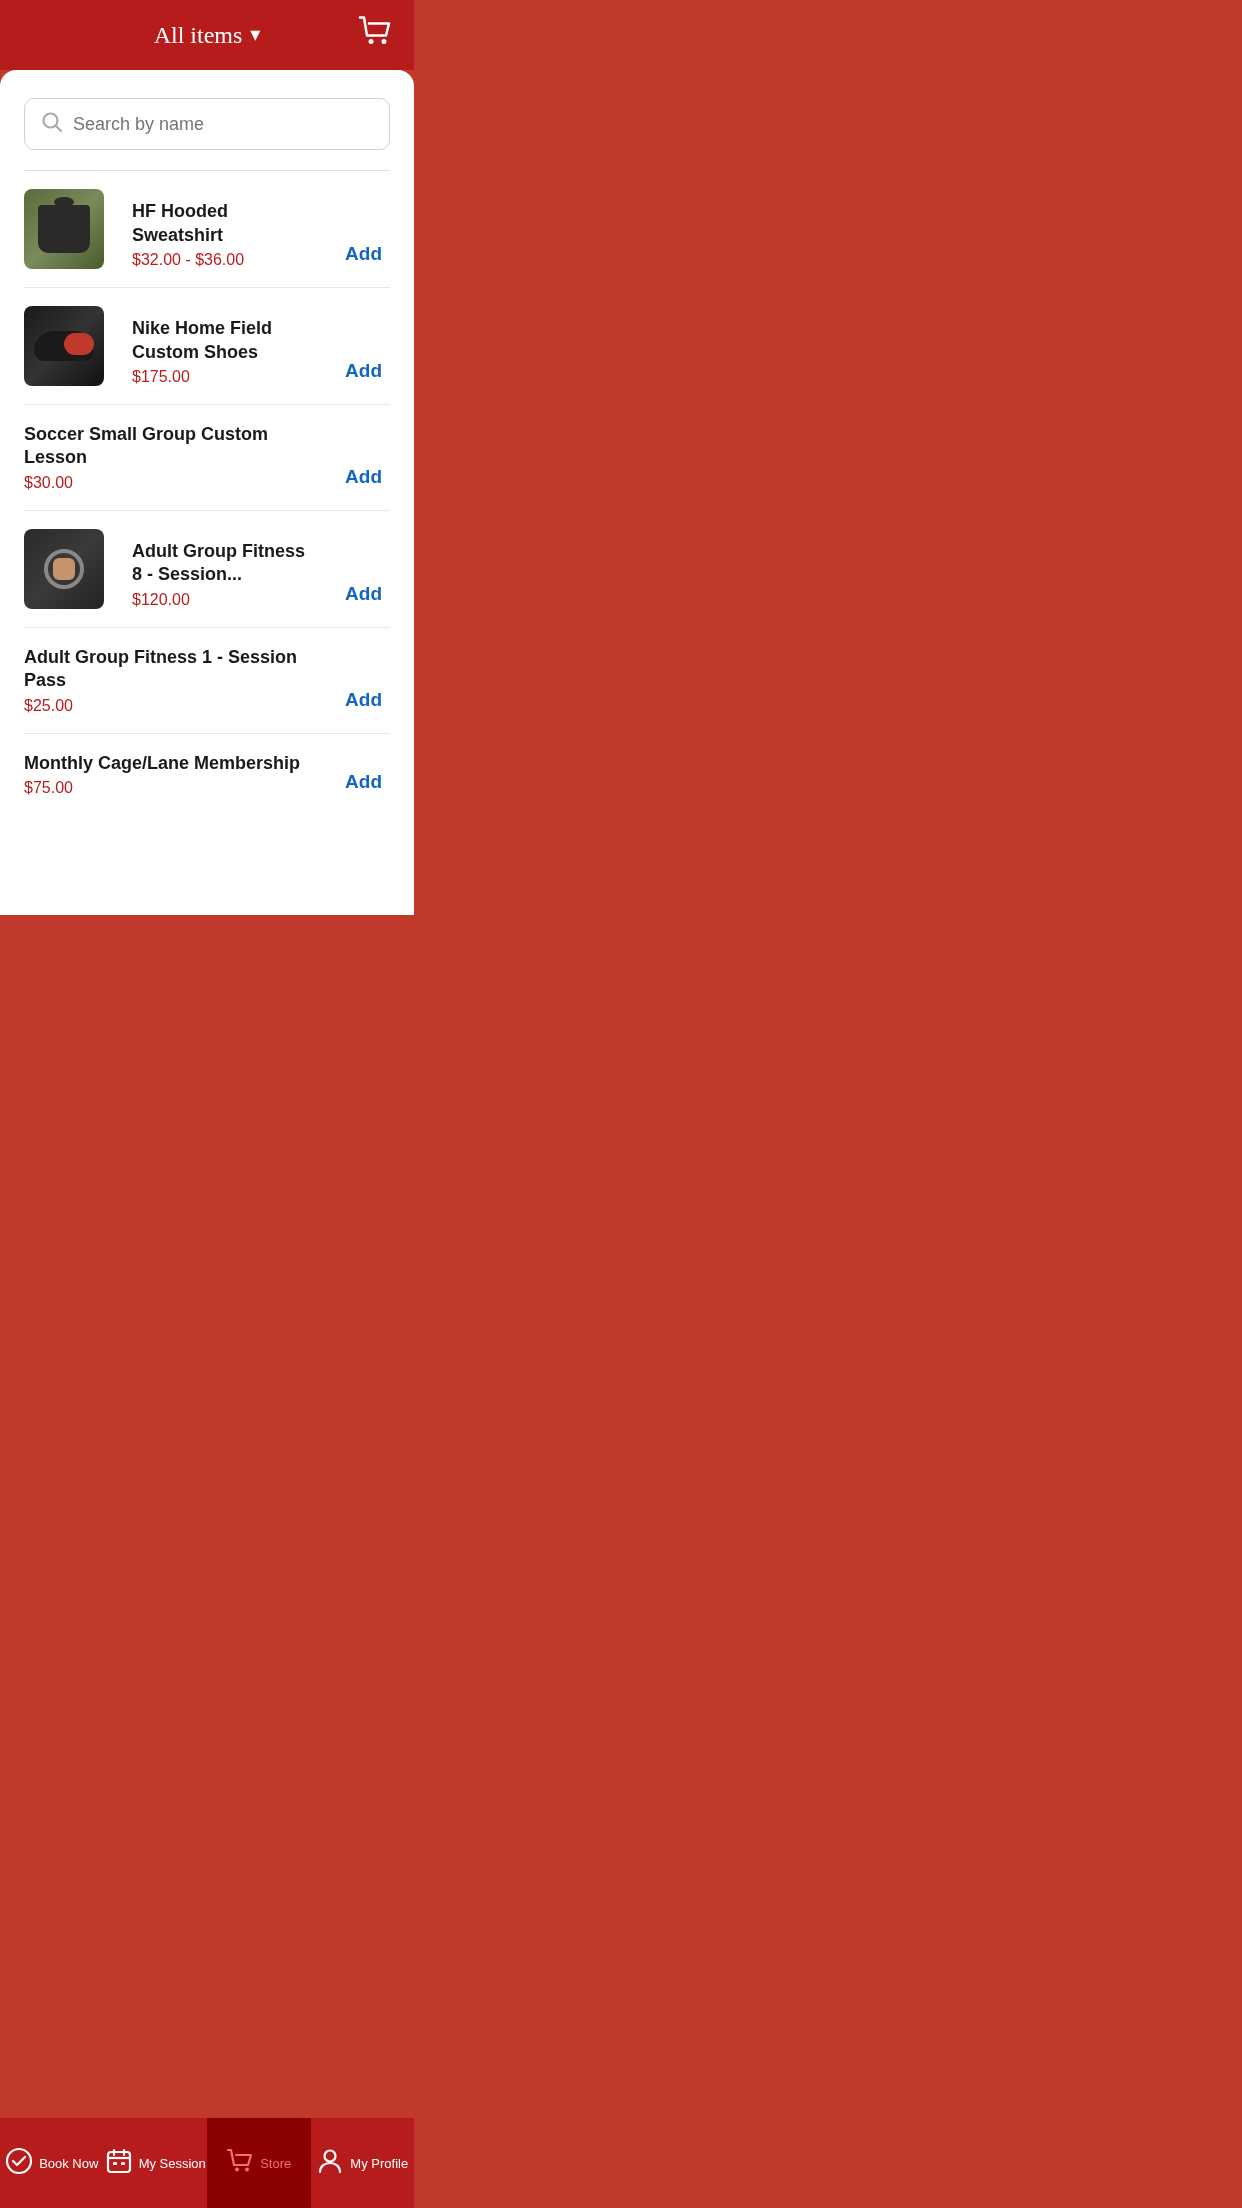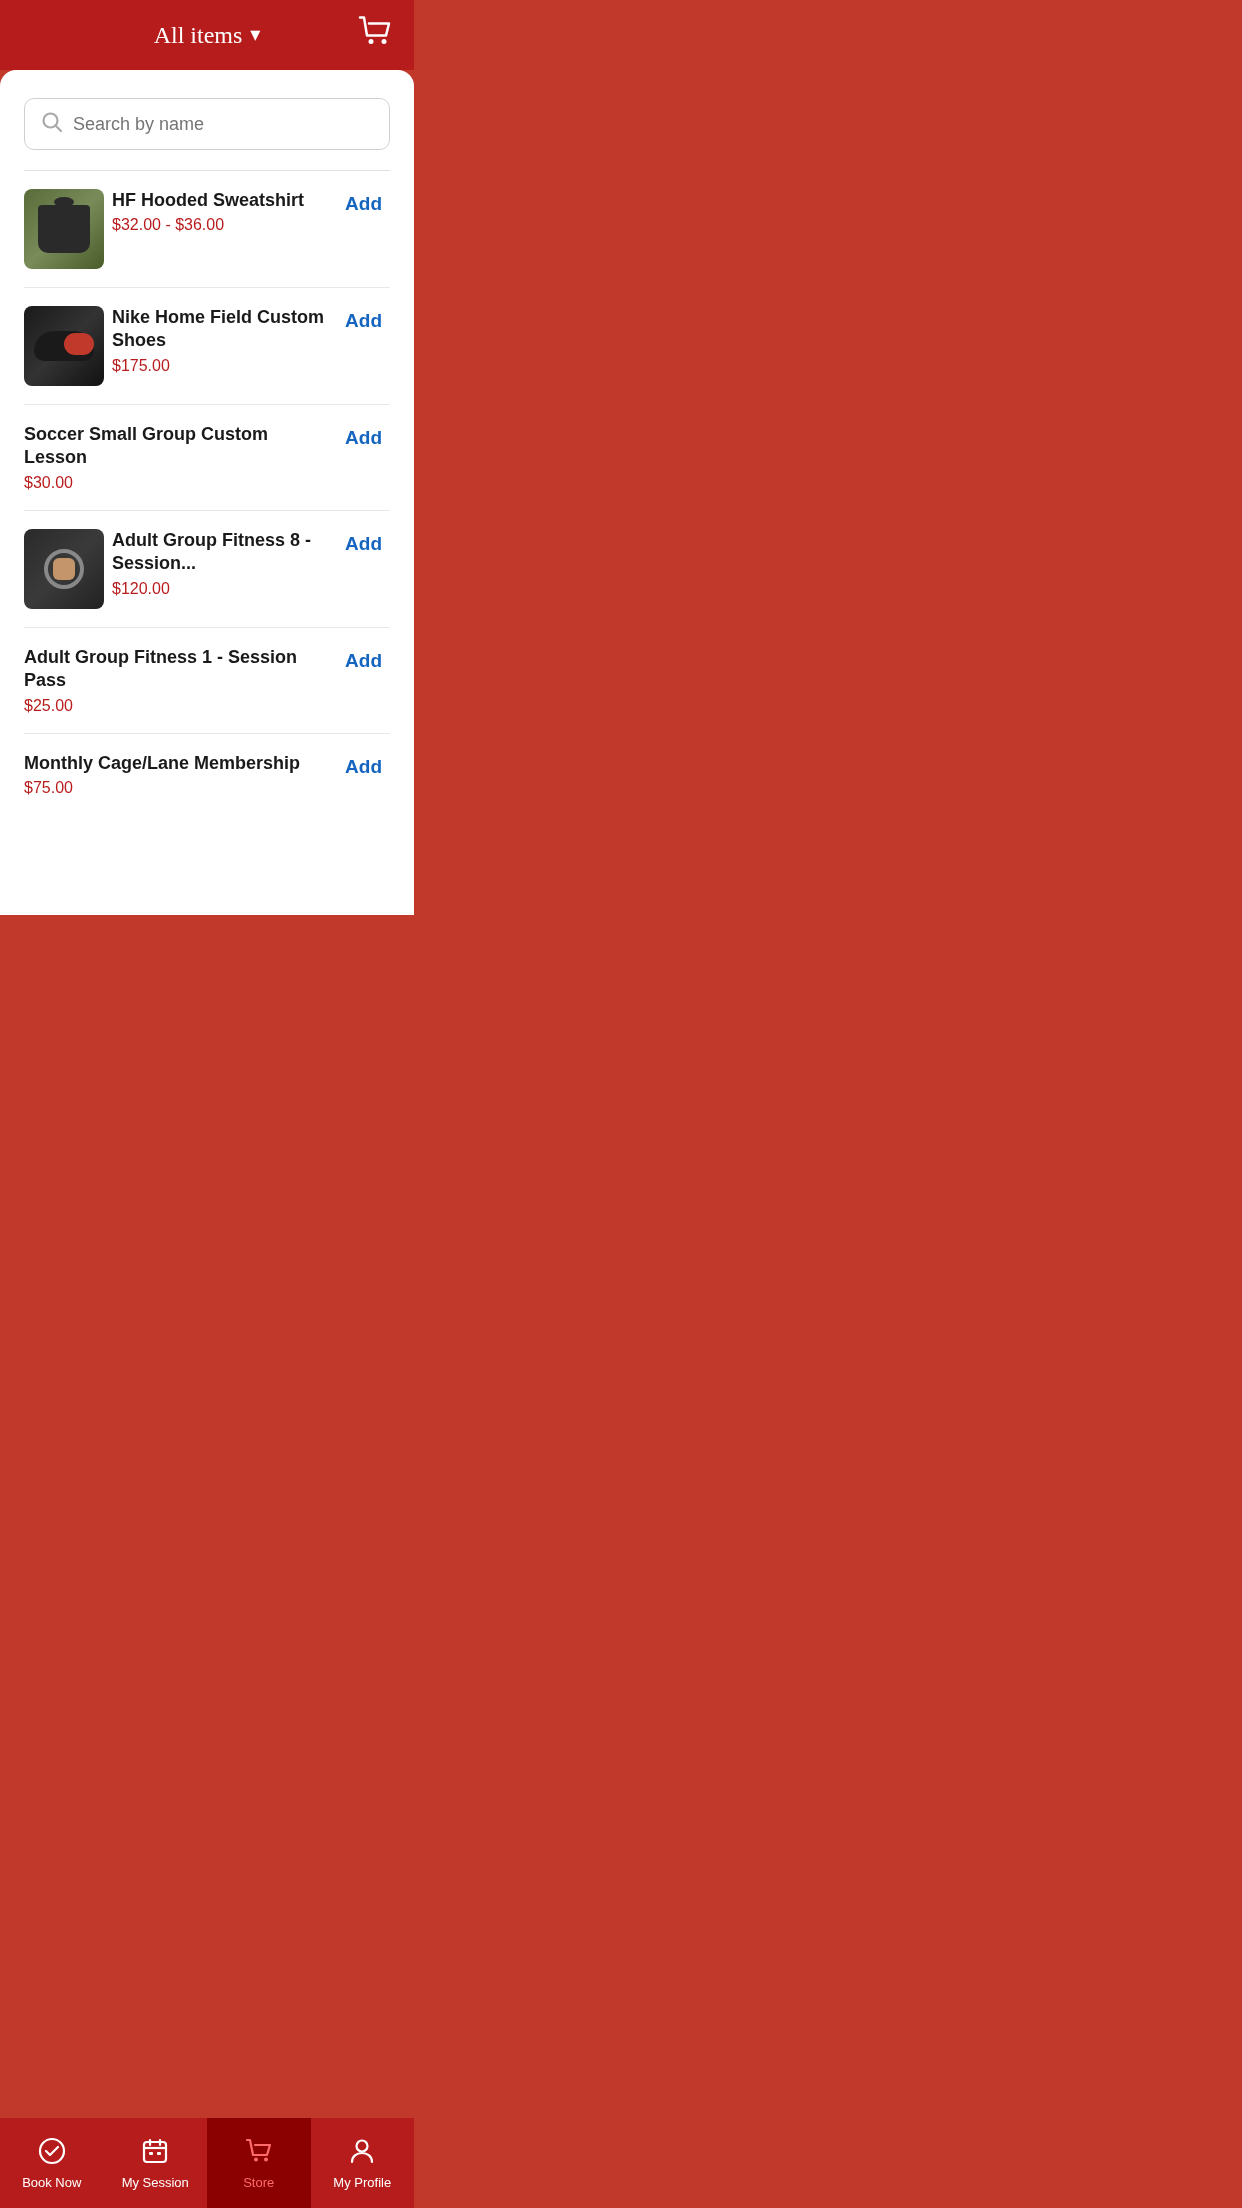--- a/index.html
+++ b/index.html
@@ -103,23 +103,23 @@
       margin: 0;
     }
 
     
     .product-list {
       list-style: none;
     }
 
     .product-item {
       display: flex;
-      align-items: flex-start;
+      align-items: flex-end;
       padding: 18px 0;
-      gap: 8px;
+      gap: 28px;
       border-bottom: 1px solid #e8e8e8;
     }
 
     .product-item:last-child {
       border-bottom: none;
     }
 
     .product-info {
       flex: 1;
     }
@@ -157,21 +157,21 @@
       width: 414px;
       background: #b71c1c;
       display: flex;
       height: 90px;
       z-index: 100;
     }
 
     .nav-item {
       flex: 1;
       display: flex;
-      flex-direction: column;
+      flex-direction: row;
       align-items: center;
       justify-content: center;
       gap: 6px;
       cursor: pointer;
       padding: 10px 0;
     }
 
     .nav-item.active {
       background: #8b0000;
     }

